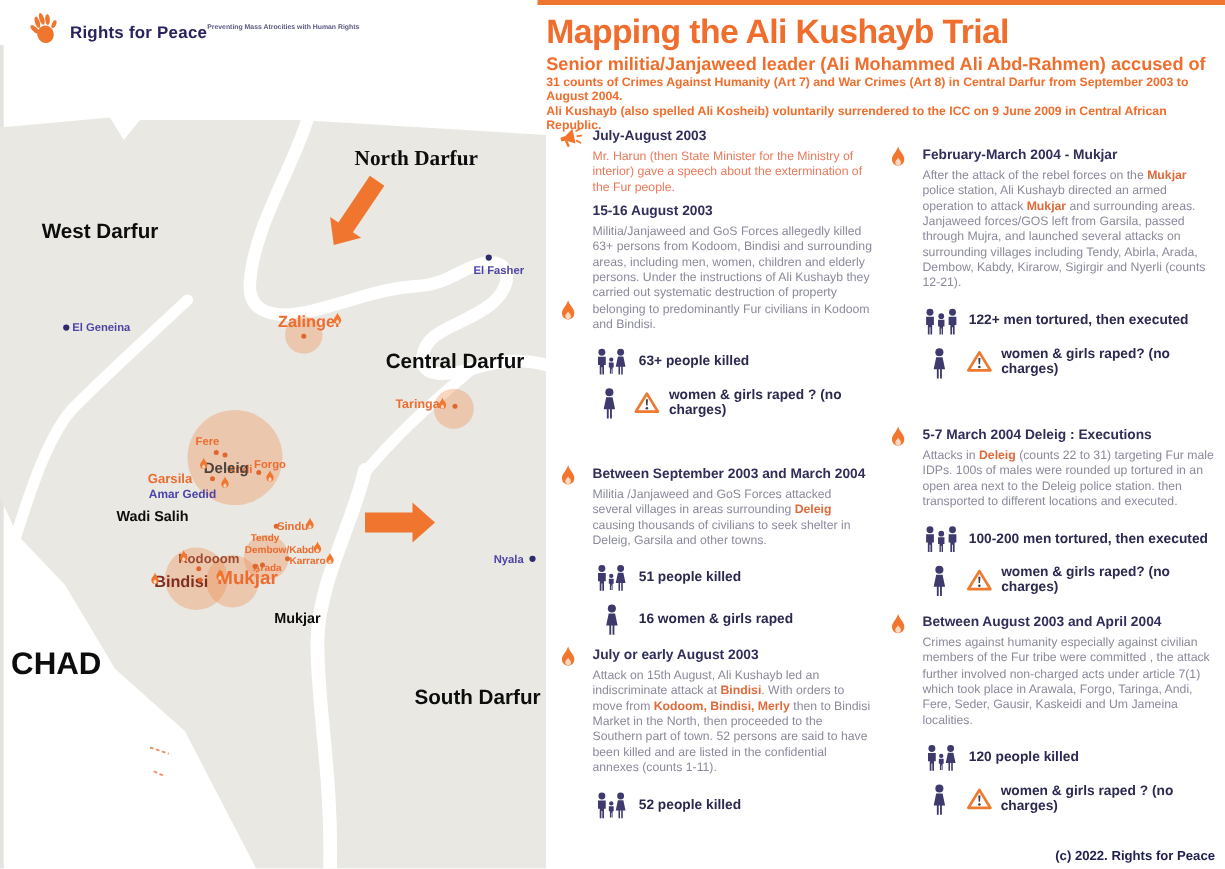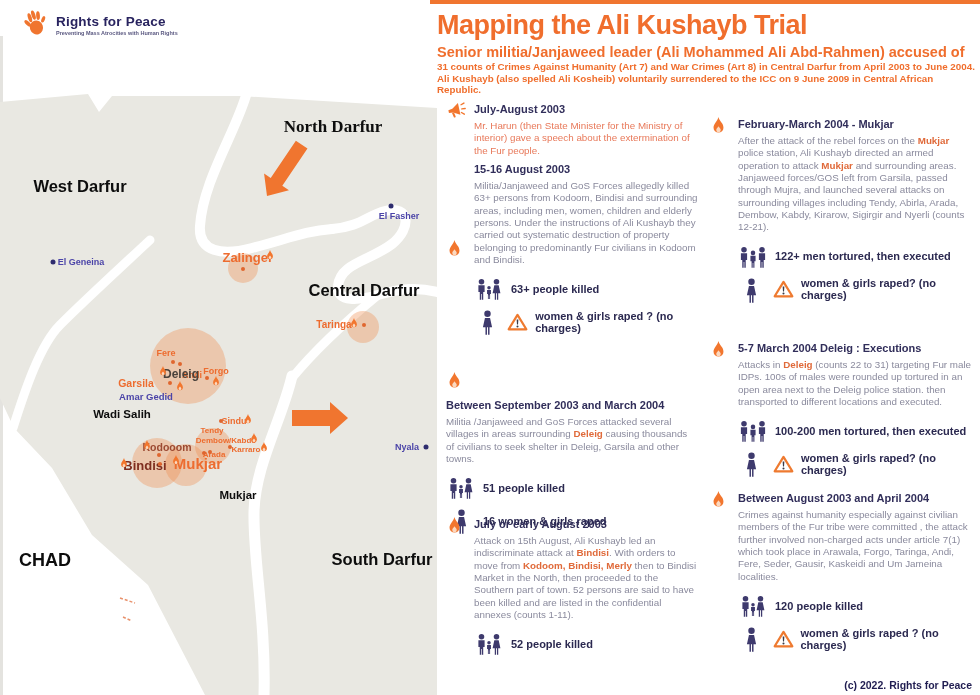--- a/index.html
+++ b/index.html
@@ -3,21 +3,21 @@
 <meta charset="utf-8">
 <style>
   html,body{margin:0;padding:0;background:#fff;}
   .page{position:relative;width:980px;height:695px;background:#ffffff;overflow:hidden;
         font-family:"Liberation Sans",sans-serif;}
   .topbar{position:absolute;left:430px;top:0;width:550px;height:4px;background:#F0752F;}
   .left-edge{position:absolute;left:0;top:36px;width:3px;height:659px;background:#E4E3DF;}
 
   
   .logo{position:absolute;left:20px;top:8px;display:flex;align-items:center;gap:6px;}
-  .logo-text{display:flex;flex-direction:column;justify-content:flex-end;}
+  .logo-text{display:flex;justify-content:flex-end;}
   .logo-name{font-size:13.5px;font-weight:bold;color:#28235F;letter-spacing:.2px;}
   .logo-tag{font-size:5.5px;font-weight:bold;color:#5A5880;margin-top:1px;}
 
   
   .header{position:absolute;left:437px;top:10px;width:543px;color:#F06E2D;}
   .header-title{font-size:27px;font-weight:bold;letter-spacing:-.5px;}
   .header-sub{font-size:14.5px;font-weight:bold;margin-top:3px;}
   .header-line{font-size:9.8px;font-weight:bold;margin-top:1px;}
 
   
@@ -68,21 +68,21 @@
     </span>
     <span class="logo-text">
       <span class="logo-name">Rights for Peace</span>
       <span class="logo-tag">Preventing Mass Atrocities with Human Rights</span>
     </span>
   </div>
 
   <div class="header">
     <div class="header-title">Mapping the Ali Kushayb Trial</div>
     <div class="header-sub">Senior militia/Janjaweed leader (Ali Mohammed Ali Abd-Rahmen) accused of</div>
-    <div class="header-line">31 counts of Crimes Against Humanity (Art 7) and War Crimes (Art 8) in Central Darfur from April 2003 to June 2004.</div>
+    <div class="header-line">31 counts of Crimes Against Humanity (Art 7) and War Crimes (Art 8) in Central Darfur from September 2003 to August 2004.</div>
     <div class="header-line">Ali Kushayb (also spelled Ali Kosheib) voluntarily surrendered to the ICC on 9 June 2009 in Central African Republic.</div>
   </div>
 
   <div class="map">
     <svg class="base" width="437" height="695" viewBox="0 0 437 695">
       <path fill="#E9E8E2" d="M0,102 L88,94 L99,112 L112,96 L240,96 L437,108 L437,695 L205,695 L148,585 L92,535 L52,468 L14,428 L0,398 Z"></path>
       <g stroke="#FFFFFF" fill="none" stroke-linecap="round">
         <path stroke-width="10" d="M247,92 C237,130 203,180 200,226 C198,252 222,256 252,248 C287,239 305,231 332,229"></path>
         <path stroke-width="10" d="M332,229 C360,227 368,215 385,211 C410,205 412,228 392,244 C370,261 340,263 338,286 C336,303 360,300 378,295 C402,288 418,287 437,292"></path>
         <path stroke-width="9" d="M150,240 C120,268 85,300 60,325 C40,345 25,390 13,428"></path>
@@ -108,21 +108,21 @@
       <g stroke="#E8916B" stroke-width="1.5" stroke-dasharray="3,2">
         <path d="M120,598 L135,603"></path>
           <path d="M123,617 L132,621"></path>
       </g>
     </svg>
     <div id="map-labels">
         <div class="map-label region" style="left: 333px; top: 127px; font-size: 17px; font-family: Liberation Serif, serif;">North Darfur</div>
         <div class="map-label region" style="left: 80px; top: 186px; font-size: 16.5px;">West Darfur</div>
         <div class="map-label region" style="left: 364px; top: 290px; font-size: 16.5px;">Central Darfur</div>
         <div class="map-label region" style="left: 382px; top: 559px; font-size: 16.5px;">South Darfur</div>
-        <div class="map-label region" style="left: 45px; top: 560px; font-size: 18px;">CHAD</div>
+        <div class="map-label region" style="left: 45px; top: 532px; font-size: 25px;">CHAD</div>
         <div class="map-label region" style="left: 122px; top: 414px; font-size: 11.5px;">Wadi Salih</div>
         <div class="map-label region" style="left: 238px; top: 495px; font-size: 11.5px;">Mukjar</div>
         <div class="map-label village" style="left: 247px; top: 257px; font-size: 13px; color: rgb(237, 108, 47);">Zalingei</div>
         <div class="map-label village" style="left: 334px; top: 324px; font-size: 10px; color: rgb(237, 108, 47);">Taringa</div>
         <div class="map-label village" style="left: 166px; top: 353px; font-size: 9px; color: rgb(237, 108, 47);">Fere</div>
         <div class="map-label village" style="left: 192px; top: 361px; font-size: 9px; color: rgb(237, 108, 47); margin-top: 14px;">Andi</div>
         <div class="map-label village" style="left: 181px; top: 374px; font-size: 12px; color: rgb(74, 66, 60);">Deleig</div>
         <div class="map-label village" style="left: 216px; top: 371px; font-size: 9px; color: rgb(237, 108, 47);">Forgo</div>
         <div class="map-label village" style="left: 136px; top: 383px; font-size: 10.5px; color: rgb(237, 108, 47);">Garsila</div>
         <div class="map-label village" style="left: 146px; top: 396px; font-size: 9.5px; color: rgb(75, 68, 168);">Amar Gedid</div>
@@ -257,21 +257,21 @@
               <span class="warn"><svg width="21" height="18" viewBox="0 0 24 21">
    <path d="M12,2.2 L22.3,19 L1.7,19 Z" fill="#FFFFFF" stroke="#EE7A30" stroke-width="2.6" stroke-linejoin="round"></path>
    <path d="M11,7.5 h2 l-0.4,5.8 h-1.2 Z" fill="#3A3A46"></path>
                   <circle cx="12" cy="15.8" r="1.2" fill="#3A3A46"></circle>
                 </svg></span>
               <span class="stat-text">women &amp; girls raped ? (no charges)</span>
             </div>
           </div>
         </div>
       </div>
-      <div class="event" style="left: 446px; top: 373px; width: 252px; flex-direction: column;">
+      <div class="event" style="left: 446px; top: 373px; width: 252px;">
         <div class="event-icon"><svg width="17" height="19" viewBox="0 0 24 26">
  <path d="M12 1 C13 7 19 9.5 19 16 A7 7 0 1 1 5 16 C5 10.5 10.5 7.5 12 1 Z" fill="#F2762E"></path>
  <path d="M12 14 C13 16 15.2 17 15.2 19.3 A3.2 3.2 0 1 1 8.8 19.3 C8.8 17 11 16 12 14 Z" fill="#FBD9C0"></path>
           </svg></div>
         <div class="event-content">
           <div class="event-title">Between September 2003 and March 2004</div>
           <div class="event-body"><span>Militia /Janjaweed and GoS Forces attacked several villages in areas surrounding </span><span class="hl">Deleig</span><span> causing thousands of civilians to seek shelter in Deleig, Garsila and other towns.</span></div>
           <div class="stats">
             <div class="stat">
               <span class="stat-icon">

